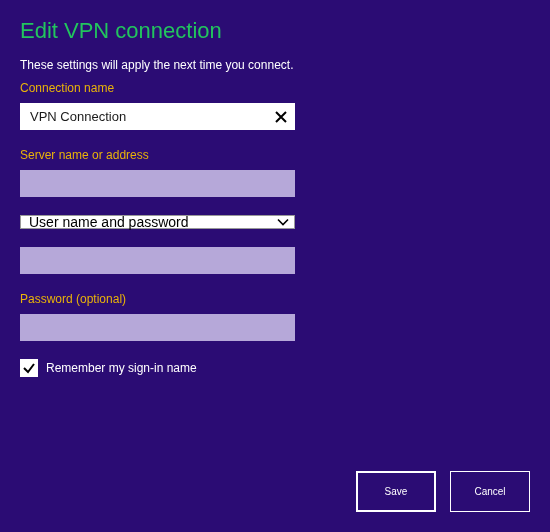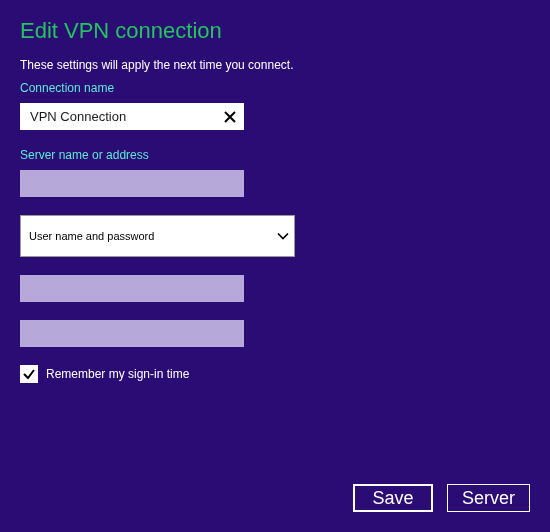--- a/index.html
+++ b/index.html
@@ -25,25 +25,25 @@
       margin-bottom: 9px;
       color: #ffffff;
     }
     .form-group {
       margin-bottom: 18px;
     }
     .field-label {
       display: block;
       font-size: 12px;
       margin-bottom: 8px;
-      color: #5eead4;
+      color: #eab308;
     }
     .text-input-wrap {
       position: relative;
-      width: 224px;
+      width: 275px;
     }
     .text-input {
       width: 100%;
       height: 27px;
       background: #b6a8d9;
       border: 1px solid #b6a8d9;
       padding: 0 8px;
       font-size: 13px;
       color: #1a1a1a;
       font-family: inherit;
@@ -67,25 +67,25 @@
       color: #000;
       font-size: 16px;
       font-weight: bold;
     }
     .select-wrap {
       position: relative;
       width: 275px;
     }
     .select-input {
       width: 100%;
-      height: 42px;
+      height: 14px;
       background: #ffffff;
       border: 1px solid #999;
       padding: 0 28px 0 8px;
-      font-size: 11px;
+      font-size: 14px;
       color: #000;
       cursor: pointer;
       display: flex;
       align-items: center;
       margin-top: 11px;
     }
     .select-chevron {
       position: absolute;
       right: 6px;
       top: 50%;
@@ -115,25 +115,25 @@
     }
     .button-row {
       position: absolute;
       bottom: 20px;
       right: 20px;
       display: flex;
       gap: 14px;
     }
     .btn {
       min-width: 80px;
-      height: 28px;
+      height: 41px;
       background: transparent;
       border: 1px solid #ffffff;
       color: #ffffff;
-      font-size: 18px;
+      font-size: 10px;
       font-family: inherit;
       cursor: pointer;
       padding: 0 14px;
     }
     .btn.primary {
       border: 2px solid #ffffff;
     }
   </style>
 </head>
 <body>
@@ -173,30 +173,31 @@
   </div>
 </div>
 
 <div class="form-group">
   <div class="text-input-wrap">
     <input type="text" class="text-input" value="" style="">
   </div>
 </div>
 
 <div class="form-group">
+  <label class="field-label">Password (optional)</label>
   <div class="text-input-wrap">
     <input type="password" class="text-input" value="" style="">
   </div>
 </div>
 
 <div class="checkbox-row">
   <div class="checkbox">
     <svg width="14" height="14" viewBox="0 0 14 14">
         <path d="M2 7 L6 11 L12 3" stroke="#000" stroke-width="2" fill="none"></path>
       </svg>
   </div>
-  <span class="checkbox-label">Remember my sign-in time</span>
+  <span class="checkbox-label">Remember my sign-in name</span>
 </div>
 
 <div class="button-row">
   <button class="btn primary">Save</button>
-  <button class="btn">Server</button>
+  <button class="btn">Cancel</button>
 </div>
 
 </body></html>

